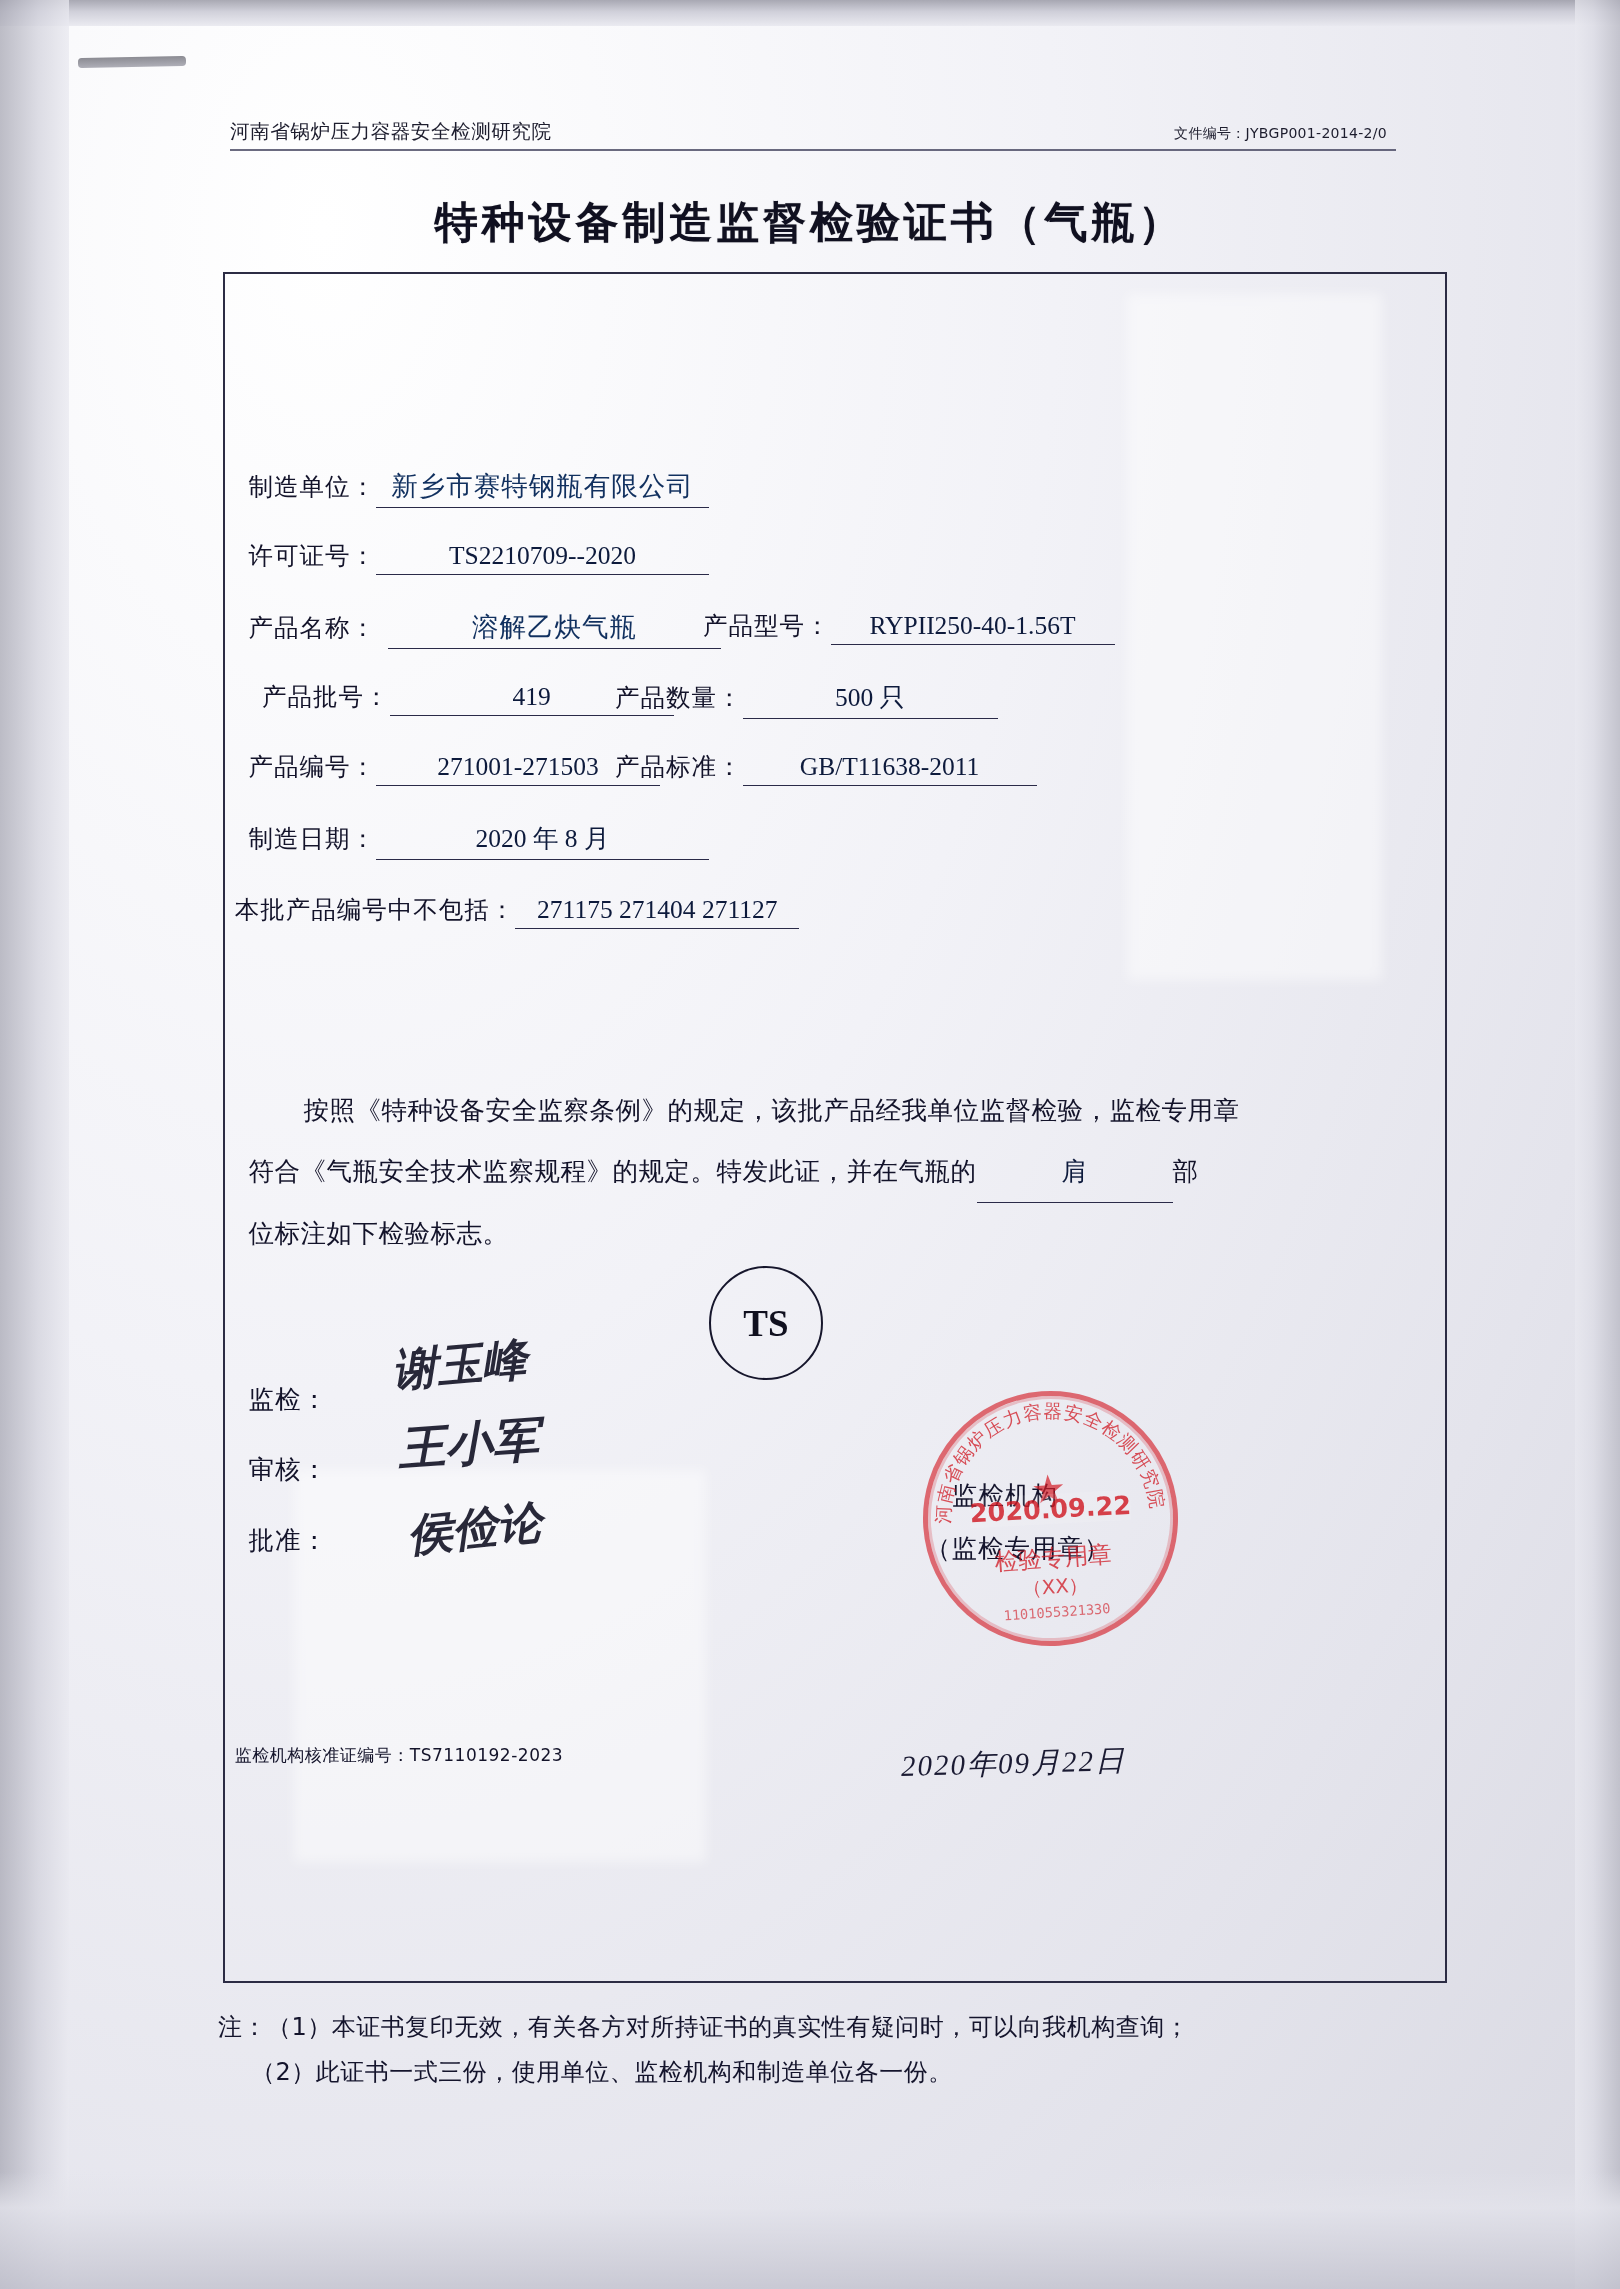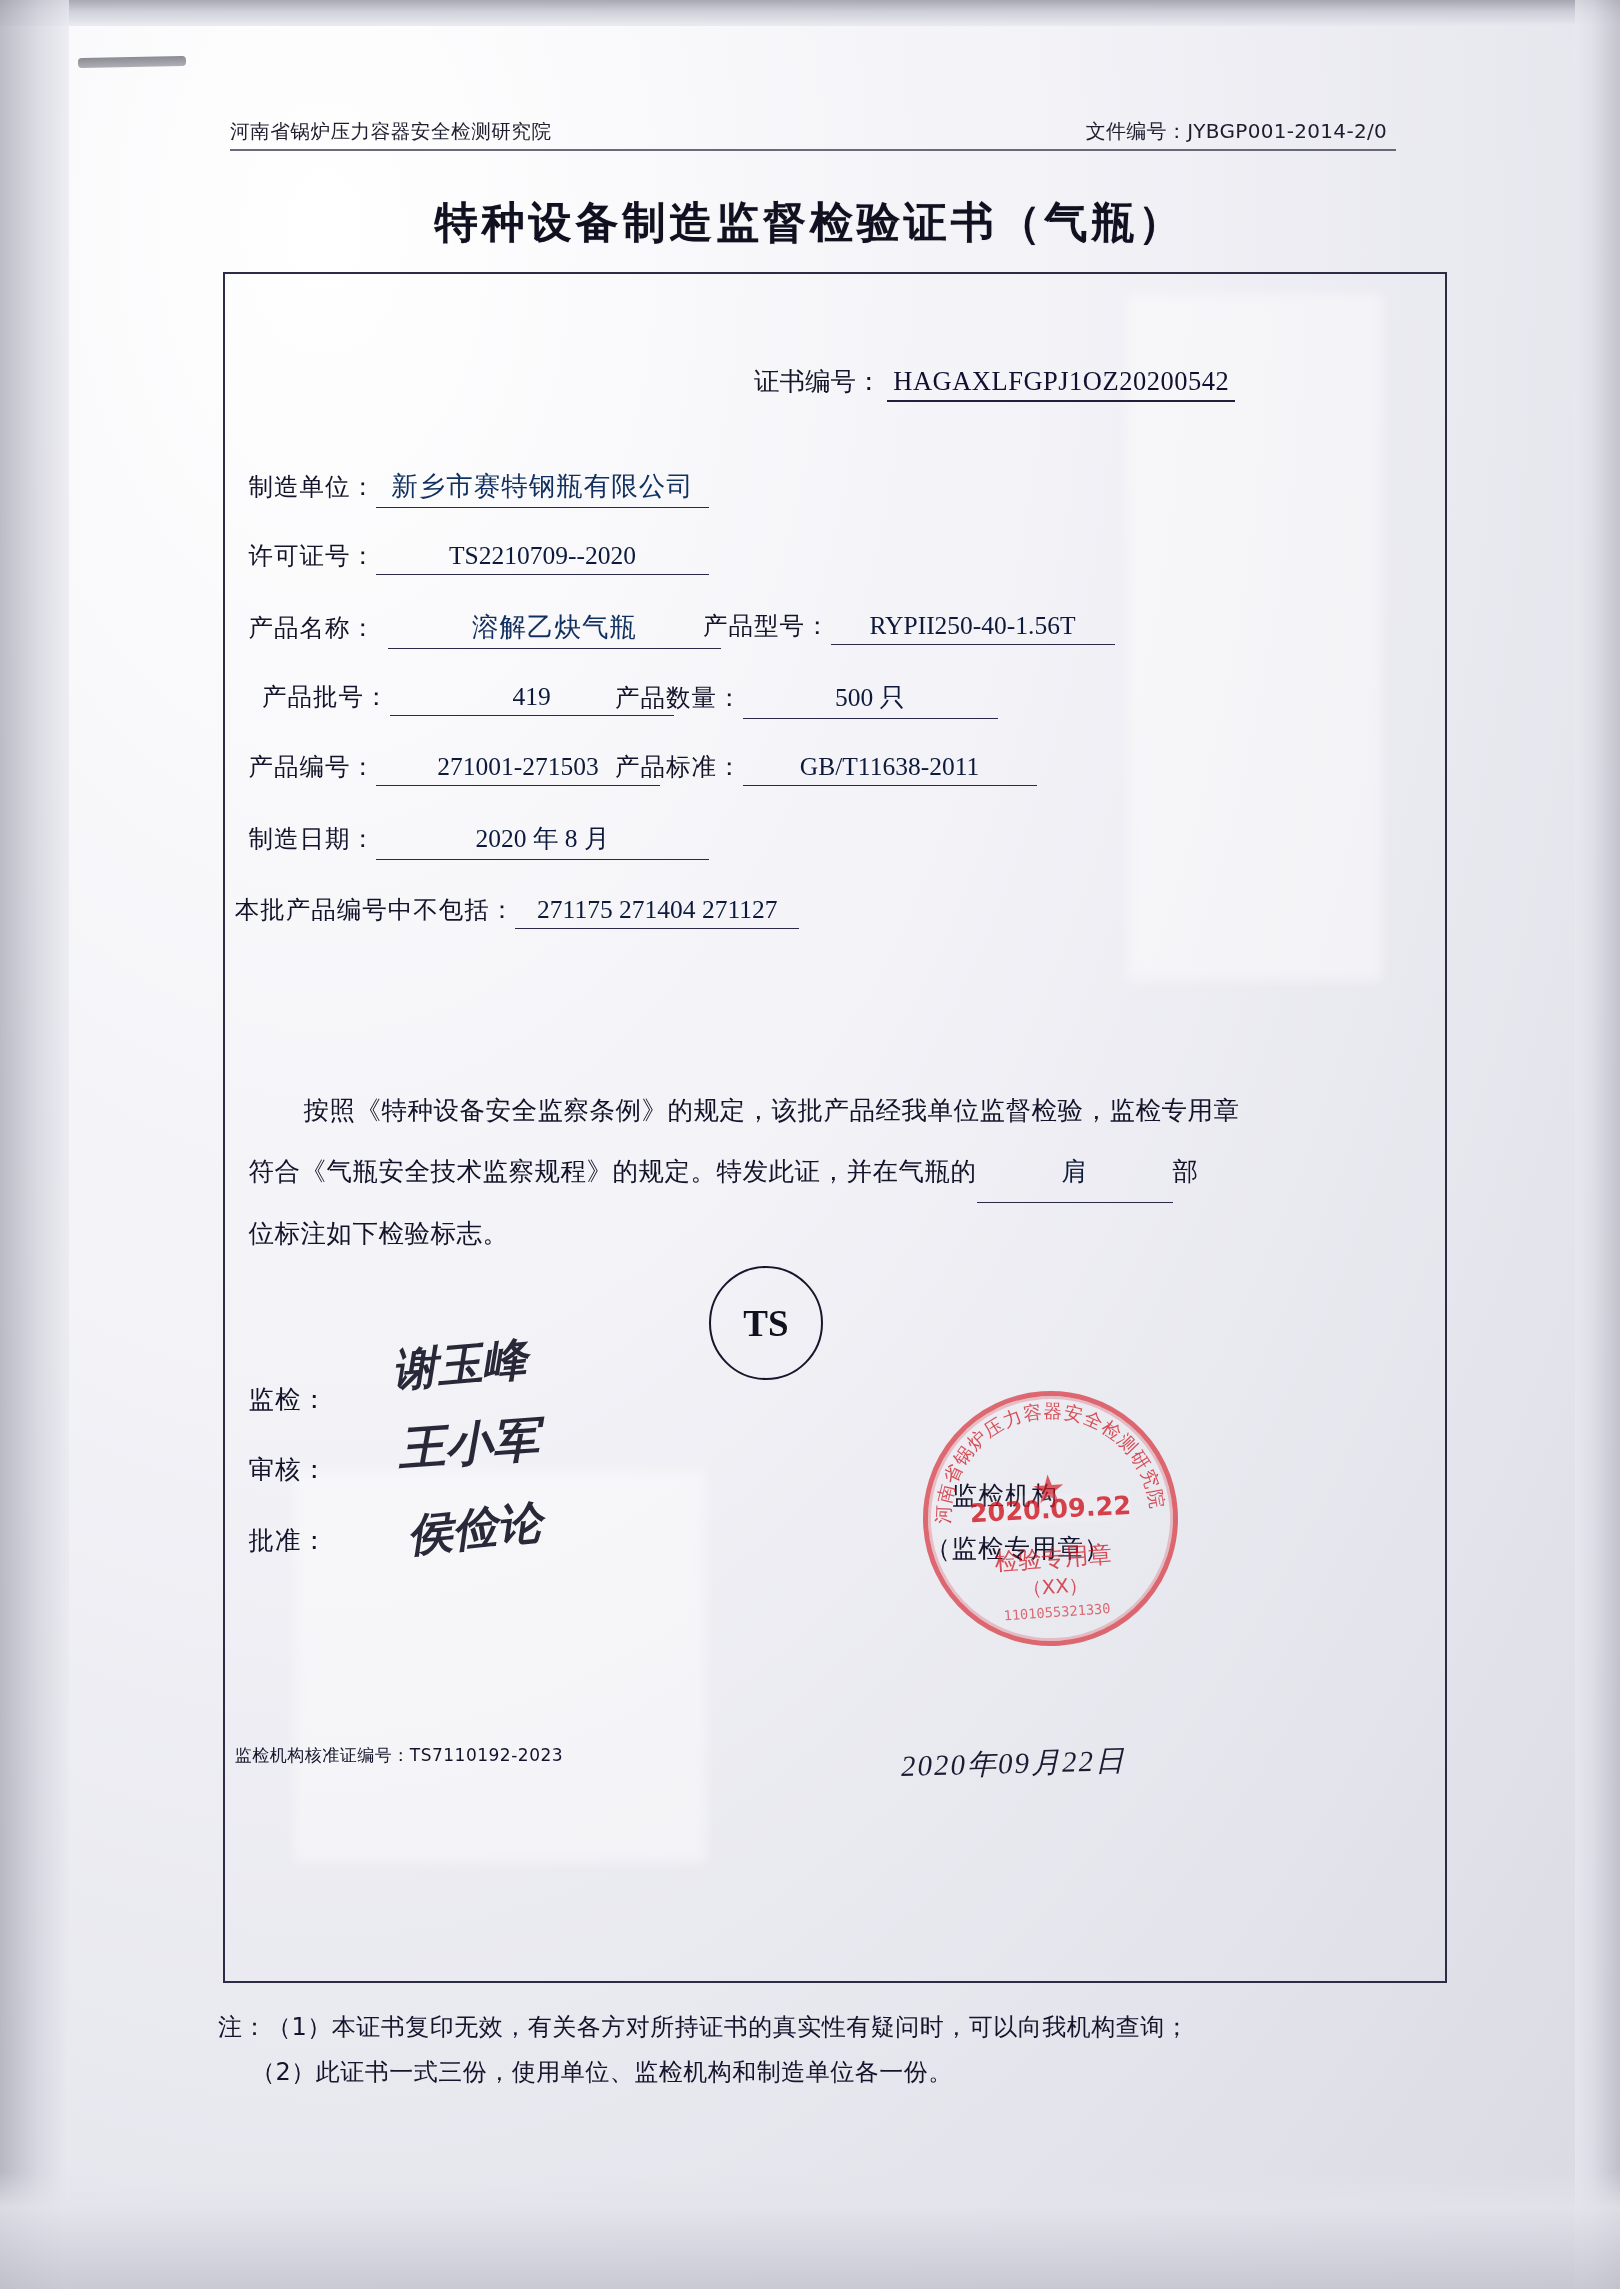--- a/index.html
+++ b/index.html
@@ -69,21 +69,21 @@
     left: 230px;
     width: 1157px;
     display: flex;
     justify-content: space-between;
     align-items: baseline;
     font-size: 19.6px;
     color: #1d1d2e;
     font-family: "DejaVu Sans", sans-serif;
   }
   .hdr-left { letter-spacing: 0.5px; }
-  .hdr-right { letter-spacing: 0.3px; font-size: 20px; }
+  .hdr-right { letter-spacing: 0.3px; font-size: 14px; }
   .hdr-rule {
     position: absolute;
     left: 230px;
     top: 149px;
     width: 1166px;
     height: 2px;
     background: #3a3a55;
     opacity: .75;
   }
 
@@ -349,24 +349,20 @@
     <div class="hdr-right">
       <span>文件编号：</span><span>JYBGP001-2014-2/0</span>
     </div>
   </div>
   <div class="hdr-rule"></div>
 
   <div class="title">特种设备制造监督检验证书（气瓶）</div>
 
   <div class="box">
 
-    <div class="cert-no-row">
-      <span>证书编号：</span>
-      <span class="cert-no-val">HAGAXLFGPJ1OZ20200542</span>
-    </div>
 
     <div class="field" style="left:23.5px; top:194px;">
       <span class="flabel">制造单位：</span>
       <span class="fval hand" style="width:333px;">新乡市赛特钢瓶有限公司</span>
     </div>
 
     <div class="field" style="left:23.5px; top:265px;">
       <span class="flabel">许可证号：</span>
       <span class="fval" style="width:333px;">TS2210709--2020</span>
     </div>

